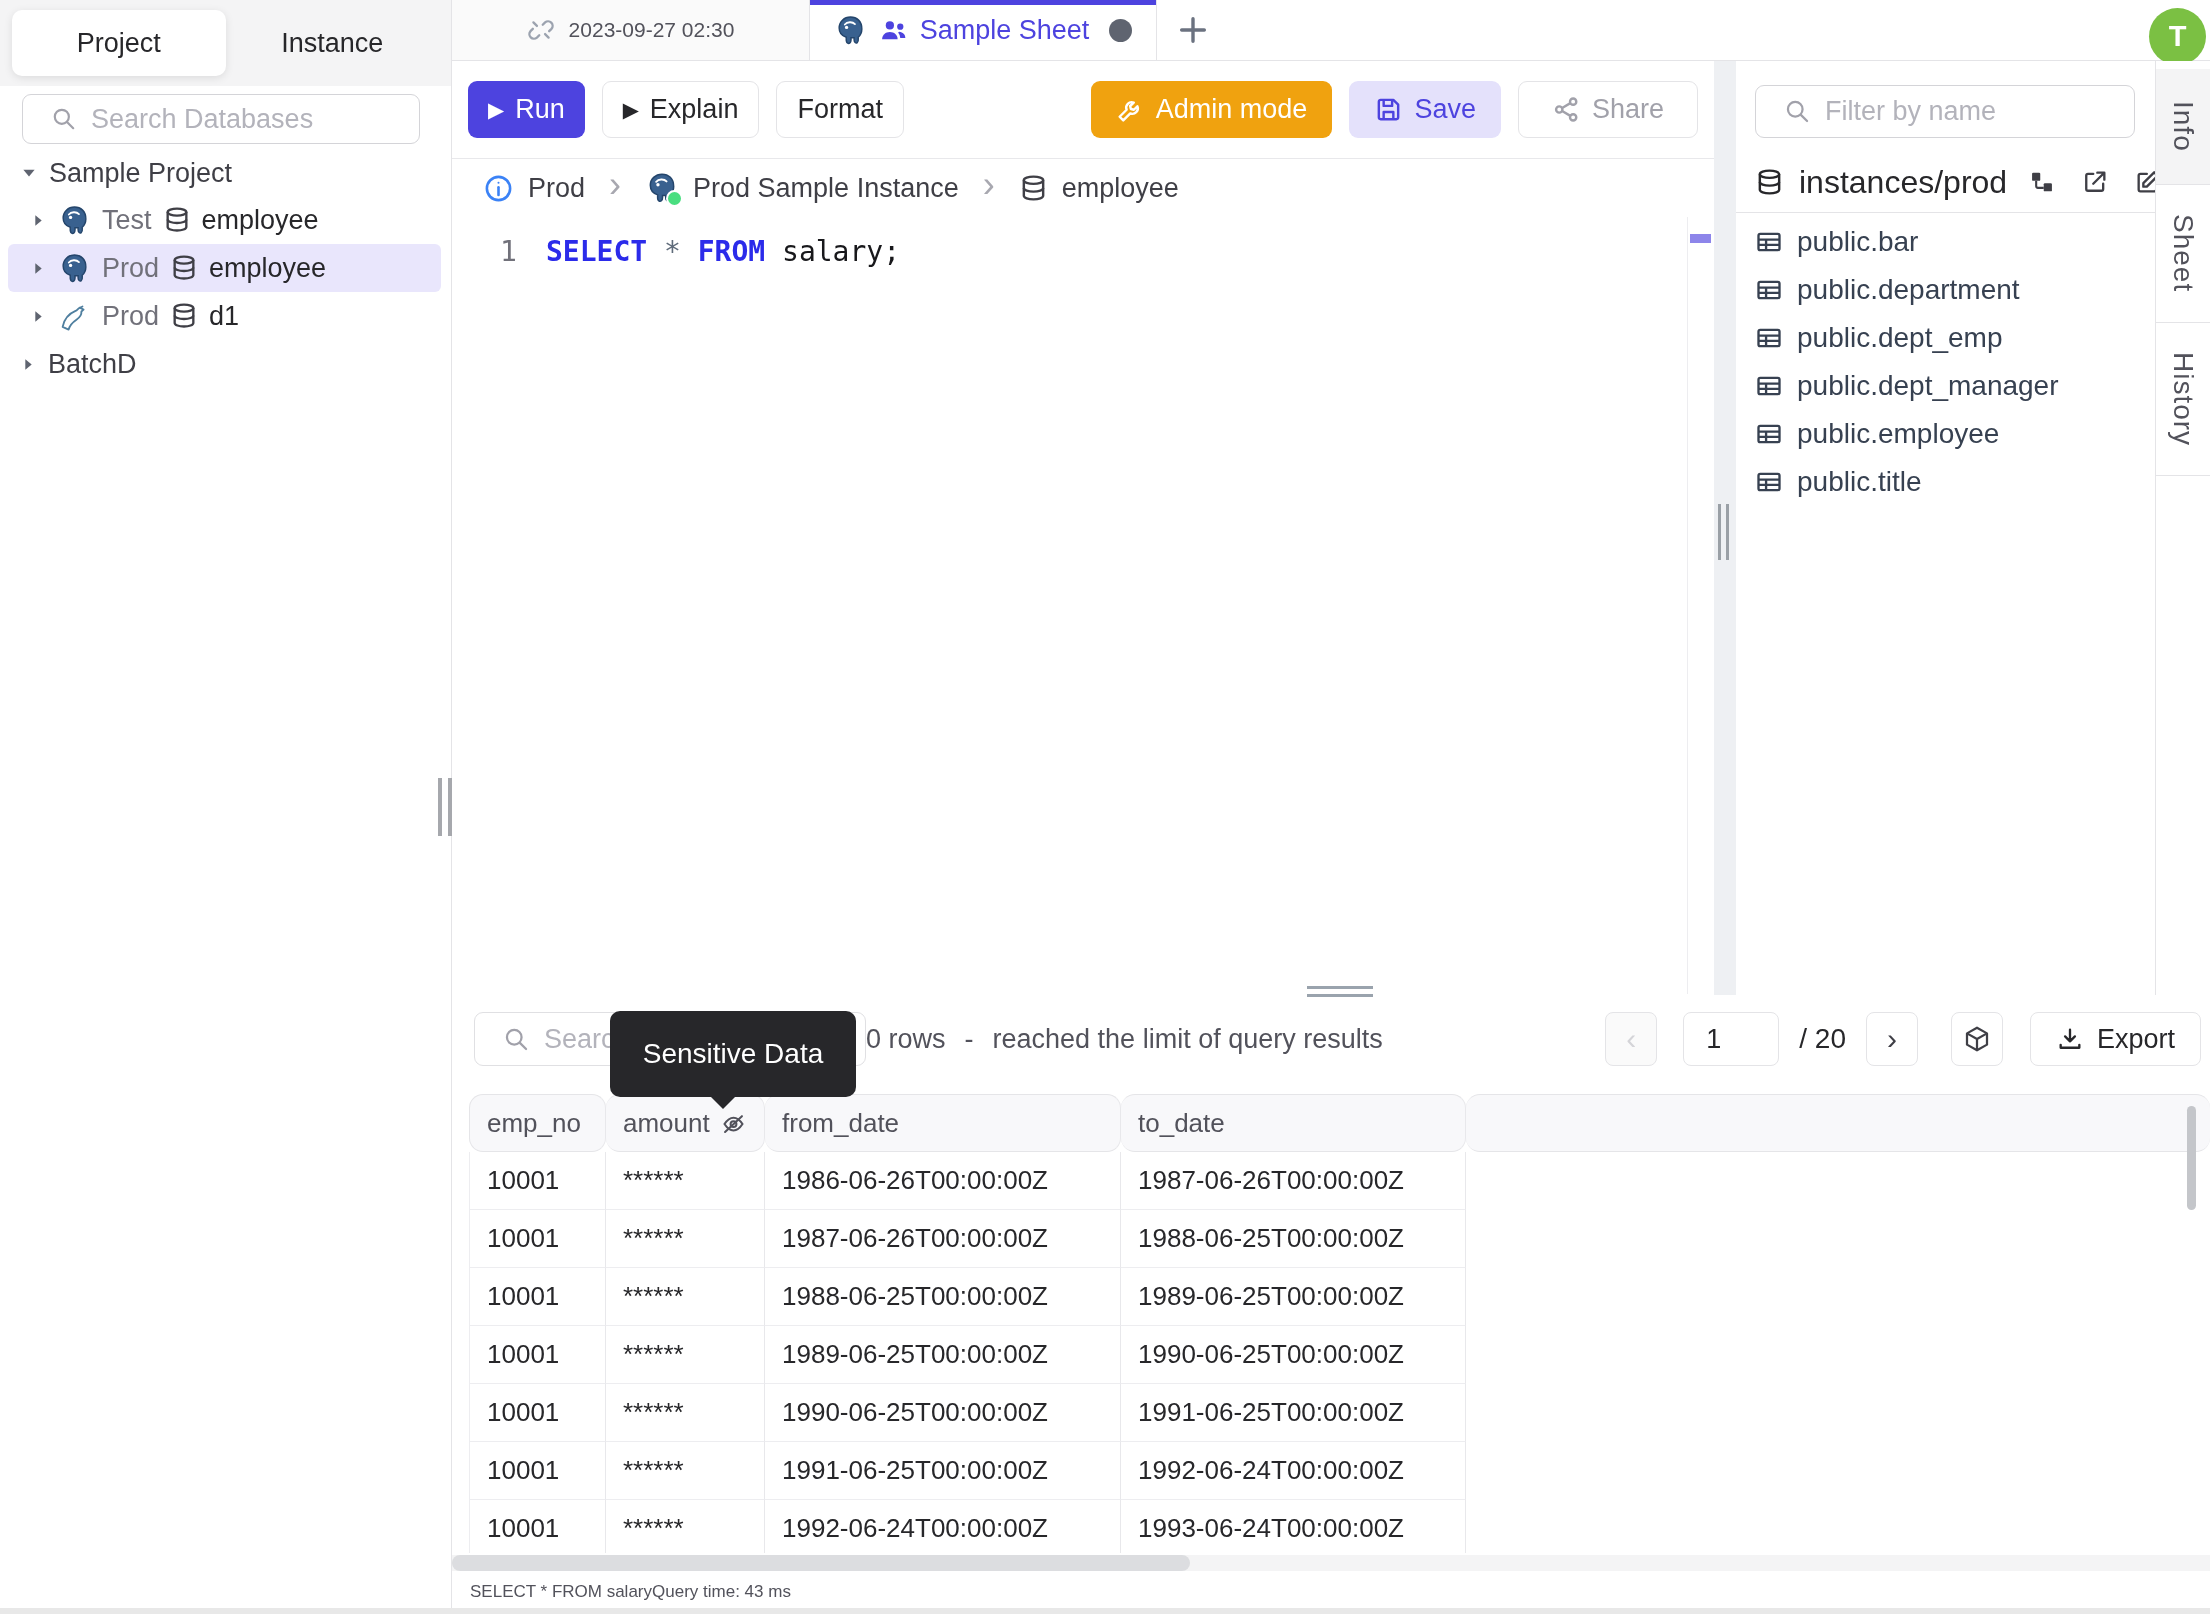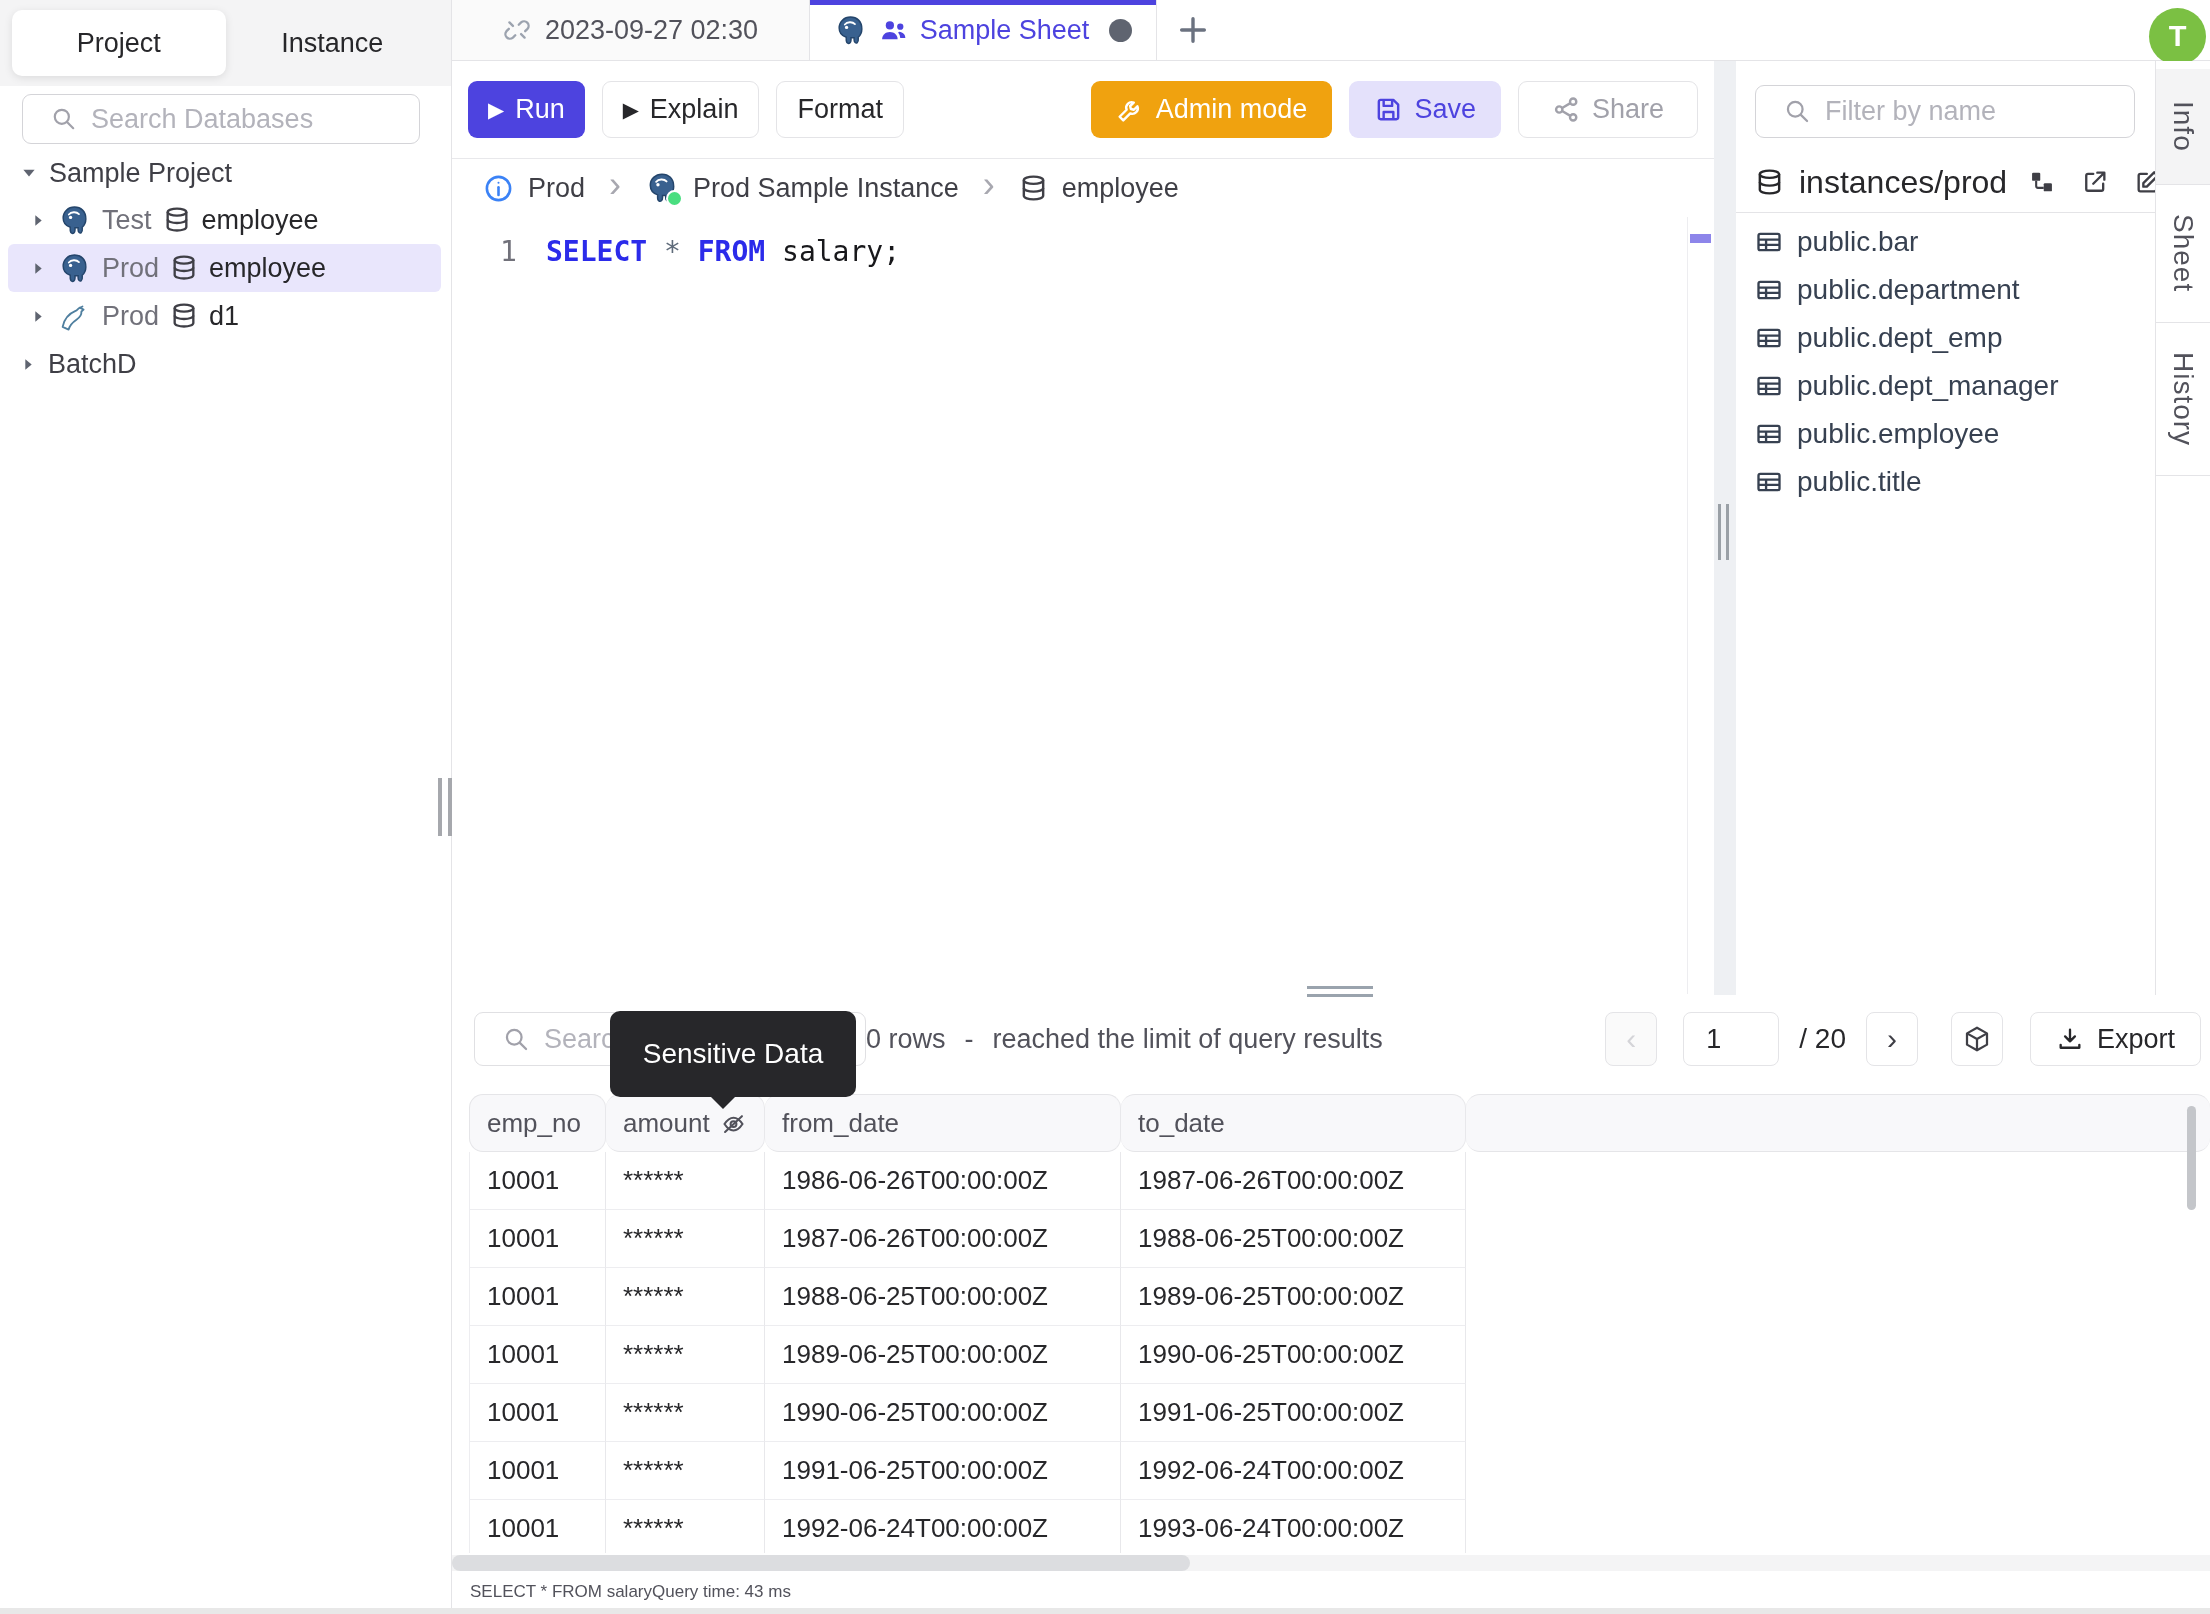--- a/index.html
+++ b/index.html
@@ -25,21 +25,21 @@
   .trow.root { height:46px; padding-left:20px; color:#3f3f46; }
   .trow.batch { padding-left:20px; color:#3f3f46; }
   .trow .env { color:#71717a; }
   .trow .dbname { color:#27272a; }
   .trow.sel { background:#e9e6fc; border-radius:6px; margin:0 8px; padding-left:22px; }
   .caret { color:#5f6470; }
 
   
   .topbar { position:absolute; left:452px; top:0; right:0; height:61px; background:#fff; border-bottom:1px solid #e4e4e7; box-sizing:border-box; display:flex; }
   .wtab { display:flex; align-items:center; justify-content:center; box-sizing:border-box; }
-  .wtab.t1 { width:358px; gap:14px; background:#fafafa; border-right:1px solid #e4e4e7; color:#52525b; font-size:27px; }
+  .wtab.t1 { width:358px; gap:14px; background:#fafafa; border-right:1px solid #e4e4e7; color:#52525b; font-size:21px; }
   .wtab.t2 { width:347px; gap:12px; background:#fff; border-right:1px solid #e4e4e7; color:#4d43df; font-size:27px; position:relative; }
   .wtab.t2::before { content:""; position:absolute; left:0; right:0; top:0; height:5px; background:#4d43df; }
   .unsaved-dot { width:23px; height:23px; border-radius:50%; background:#5f6470; margin-left:8px; }
   .plusbtn { width:72px; display:flex; align-items:center; justify-content:center; color:#6b7280; background:transparent; border:none; cursor:pointer; }
   .avatar { position:absolute; right:4px; top:8px; width:57px; height:57px; border-radius:50%; background:#7bc043; color:#fff; font-size:29px; font-weight:600; display:flex; align-items:center; justify-content:center; }
 
   
   .ecol { position:absolute; left:452px; top:61px; width:1262px; height:934px; background:#fff; }
   .toolbar { height:98px; border-bottom:1px solid #e8e8eb; display:flex; align-items:center; gap:17px; padding:0 16px; box-sizing:border-box; }
   .btn { height:57px; border-radius:9px; border:1px solid transparent; display:inline-flex; align-items:center; justify-content:center; gap:11px; font-family:inherit; font-size:27px; font-weight:500; padding:0 20px; cursor:pointer; background:#fff; }

